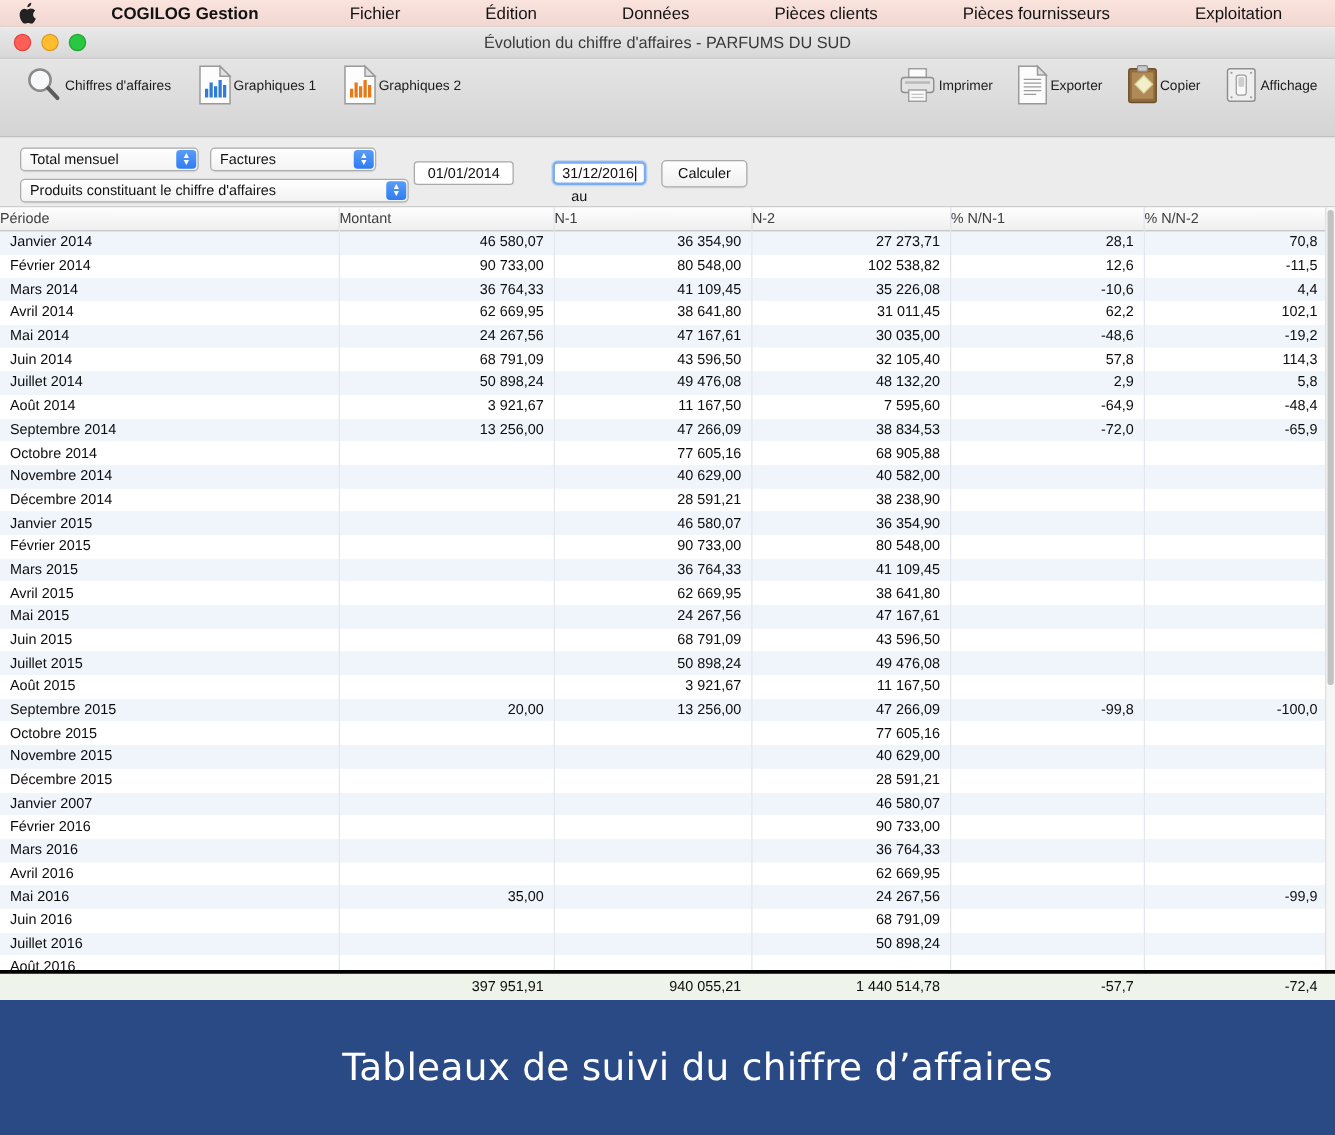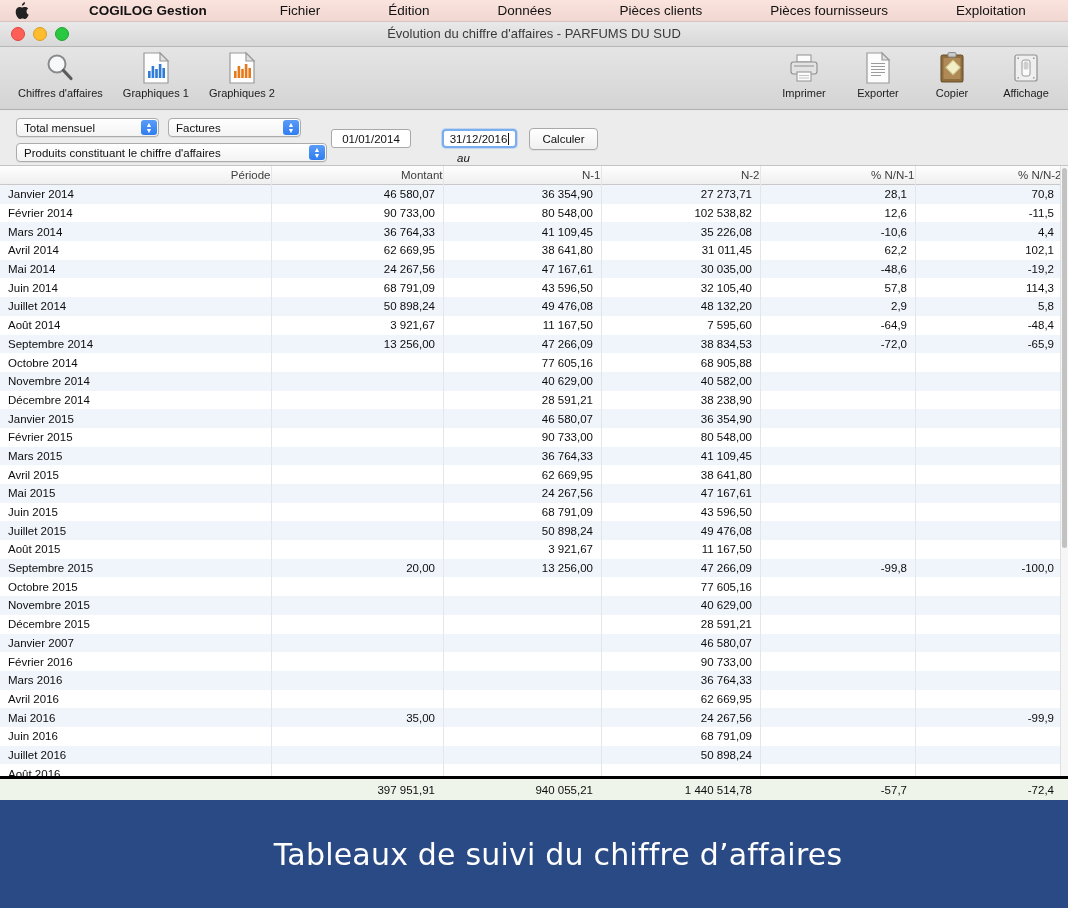--- a/index.html
+++ b/index.html
@@ -54,21 +54,21 @@
   
   .toolbar{
     height:62px;
     background:linear-gradient(to bottom,#e5e5e5,#d4d4d4);
     border-bottom:1px solid #b0b0b0;
     display:flex;align-items:flex-start;position:relative;
   }
   .tb-left{display:flex;padding-left:12px;padding-top:3px;gap:8px;}
   .tb-right{display:flex;position:absolute;right:8px;top:3px;gap:6px;}
   .tb-btn{
-    display:flex;flex-direction:column;align-items:center;
+    display:flex;flex-direction:row;align-items:center;
     width:auto;min-width:56px;padding:0 6px;cursor:default;
   }
   .tb-ico{height:36px;display:flex;align-items:center;justify-content:center;}
   .tb-label{font-size:11px;color:#1c1c1c;margin-top:1px;white-space:nowrap;}
 
   
   .filterbar{
     height:55px;background:#ececec;border-bottom:1px solid #c4c4c4;
     position:relative;
   }
@@ -87,21 +87,21 @@
     border-radius:3px;display:flex;flex-direction:column;
     align-items:center;justify-content:center;color:#fff;
     font-size:7px;line-height:6px;
   }
   .p1{left:16px;top:8px;width:143px;}
   .p2{left:168px;top:8px;width:133px;}
   .p3{left:16px;top:33px;width:311px;}
 
   .lbl{position:absolute;font-size:11.5px;color:#111;margin-left:32px;}
   .lbl-du{left:310px;top:25px;}
-  .lbl-au{left:425px;top:42px;font-style:italic;}
+  .lbl-au{left:425px;top:42px;}
 
   .datefield{
     position:absolute;height:19px;top:19px;
     background:#fff;border:1px solid #a8a8a8;border-radius:3px;
     font-size:11.5px;color:#111;display:flex;align-items:center;
     justify-content:center;box-sizing:border-box;
   }
   .d1{left:331px;width:80px;}
   .d2{left:442px;width:75px;border:2px solid #7aaeee;border-radius:4px;
       box-shadow:0 0 0 1px rgba(120,175,240,.35);}
@@ -115,21 +115,21 @@
   }
 
   
   .tablewrap{position:relative;background:#fff;height:636px;}
   table.grid{border-collapse:collapse;width:1068px;table-layout:fixed;font-size:11.5px;}
   table.grid th{
     background:linear-gradient(to bottom,#fefefe,#efefef);
     border-bottom:1px solid #c8c8c8;
     border-right:1px solid #dcdcdc;
     font-weight:normal;color:#3e3e3e;font-size:11.5px;
-    height:18px;padding:0;text-align:right;
+    height:18px;padding:0;text-align:left;
   }
   table.grid td{
     height:18.7px;padding:0 8px;color:#0d0d0d;
     white-space:nowrap;overflow:hidden;border:0;
   }
   table.grid tbody tr:nth-child(odd){background:#f0f4fb;}
   table.grid tbody tr:nth-child(even){background:#ffffff;}
   td.num{text-align:right;}
   td.per{text-align:left;}
   .c-per{width:271px;}

